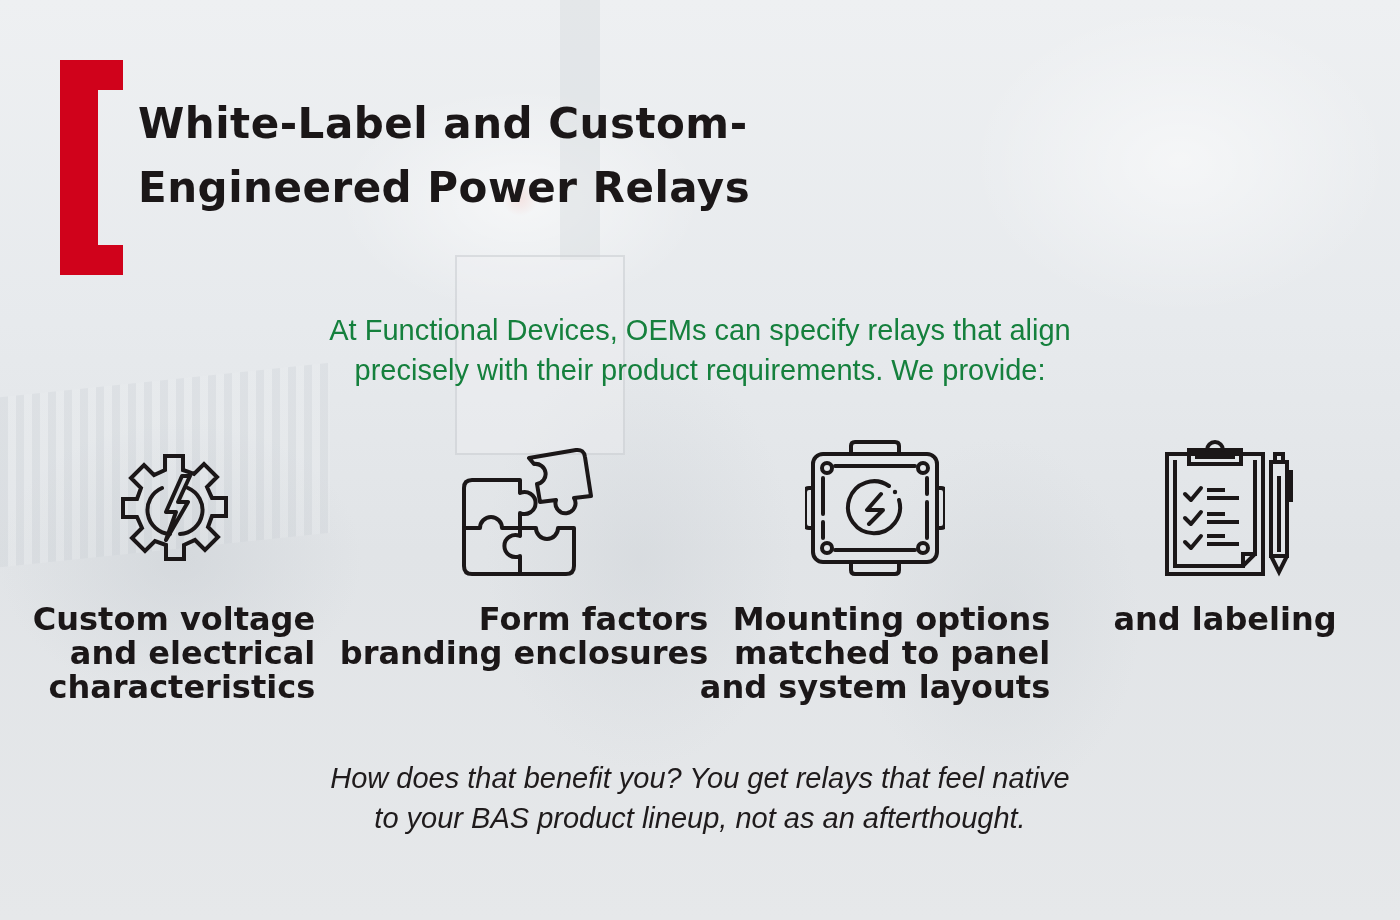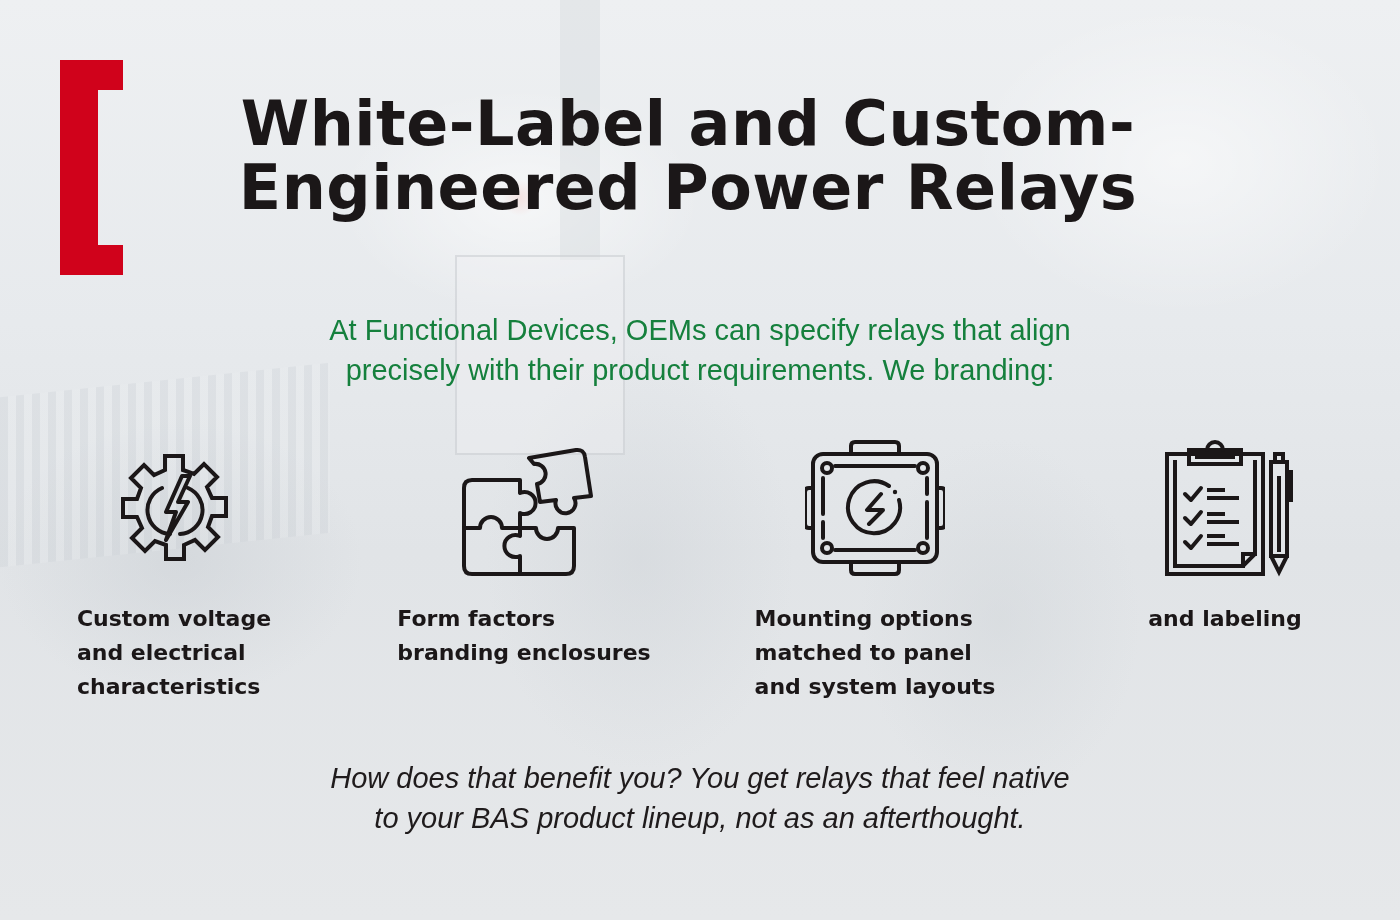--- a/index.html
+++ b/index.html
@@ -41,25 +41,24 @@
     position: absolute; left: 60px; top: 60px; width: 63px; height: 215px;
   }
   .bracket .v { position: absolute; left: 0; top: 0; width: 38px; height: 215px; background: var(--accent); }
   .bracket .t { position: absolute; left: 0; top: 0; width: 63px; height: 30px; background: var(--accent); }
   .bracket .b { position: absolute; left: 0; bottom: 0; width: 63px; height: 30px; background: var(--accent); }
 
   .title {
     position: absolute; left: 138px; top: 92px; width: 1100px;
     font-family: "DejaVu Sans", sans-serif;
     font-weight: bold;
-    font-size: 62px;
+    font-size: 42px;
     line-height: 64px;
     letter-spacing: 0.5px;
     color: #1b1718;
-    text-align: center;
   }
   .title span { display: block; white-space: nowrap; }
 
   .intro {
     position: absolute; left: 100px; top: 310px; width: 1200px;
     text-align: center;
     font-size: 29px; line-height: 40px;
     color: #15803d;
   }
   .intro span { display: block; }
@@ -67,24 +66,24 @@
   .features {
     position: absolute; left: 0; top: 438px; width: 1400px; height: 270px;
   }
   .feature {
     position: absolute; top: 0; width: 340px;
     display: flex; flex-direction: column; align-items: center;
   }
   .feature .icon { width: 140px; height: 140px; display: block; }
   .feature .label {
     margin-top: 24px;
-    text-align: left;
+    text-align: right;
     font-family: "DejaVu Sans", sans-serif;
     font-weight: bold;
-    font-size: 22px; line-height: 34px;
+    font-size: 32px; line-height: 34px;
     color: #1b1718;
   }
   .feature .label span { display: block; white-space: nowrap; }
 
   .benefit {
     position: absolute; left: 100px; top: 758px; width: 1200px;
     text-align: center;
     font-size: 29px; line-height: 40px;
     color: #1f1b1c;
   }
@@ -108,21 +107,21 @@
   <div class="b"></div>
 </div>
 
 <h1 class="title">
   <span>White-Label and Custom-</span>
   <span>Engineered Power Relays</span>
 </h1>
 
 <p class="intro">
   <span>At Functional Devices, OEMs can specify relays that align</span>
-  <span>precisely with their product requirements. We branding:</span>
+  <span>precisely with their product requirements. We provide:</span>
 </p>
 
 <div class="features">
 
   <div class="feature" style="left:4px;">
     <svg class="icon" viewBox="0 0 140 140">
       <path class="sq" d="M61 6 H79 V20 L90 24 L100 14 L113 27 L103 37 L108 48 H122 V66 H108 L104 77 L114 87 L101 100 L91 90 L80 95 V109 H62 V95 L51 91 L41 101 L28 88 L38 78 L33 67 H19 V49 H33 L37 38 L27 28 L40 15 L50 25 L61 20 Z" transform="translate(0,12)"></path>
       <path class="s" d="M58 50 A24 24 0 0 0 66 96" transform="translate(0,0)"></path>
       <path class="s" d="M84 50 A24 24 0 0 1 76 96"></path>
       <path class="s" d="M78 38 L62 74 L72 74 L62 102 L84 64 L74 64 L86 38 Z"></path>

